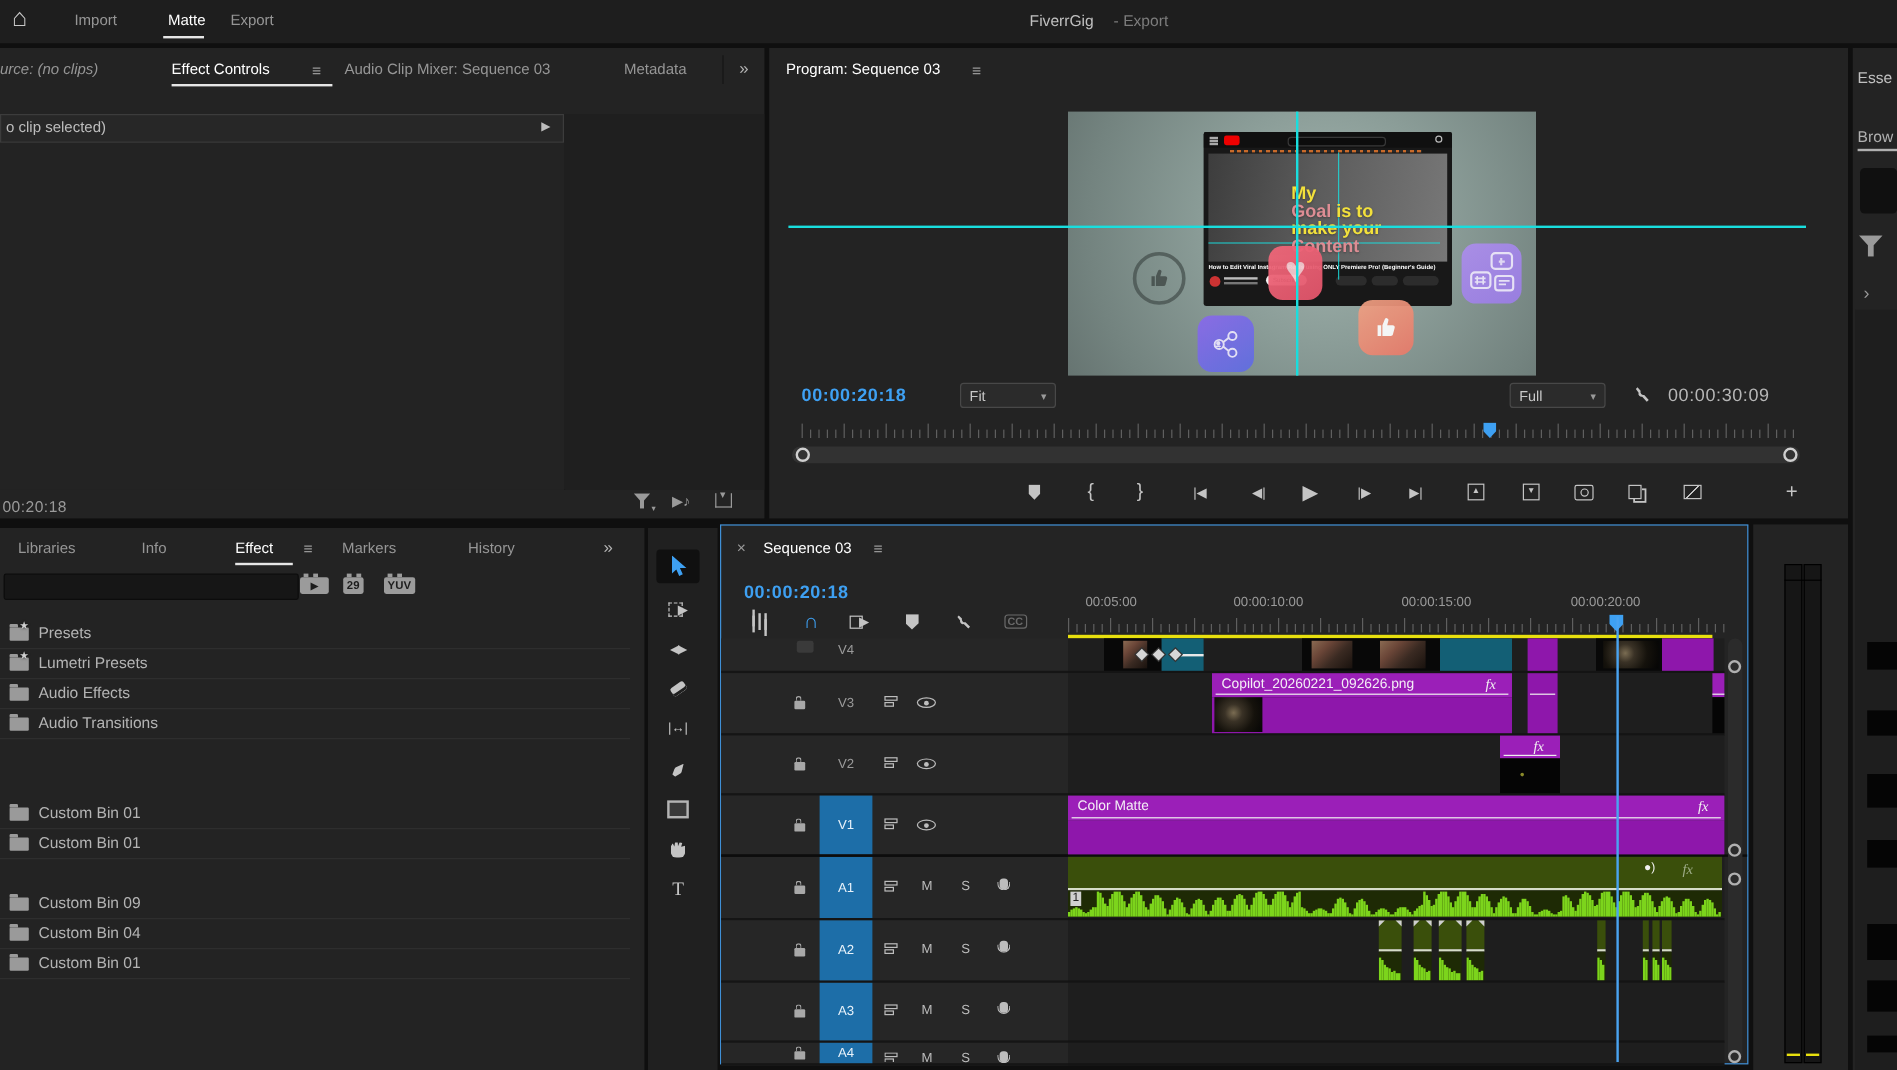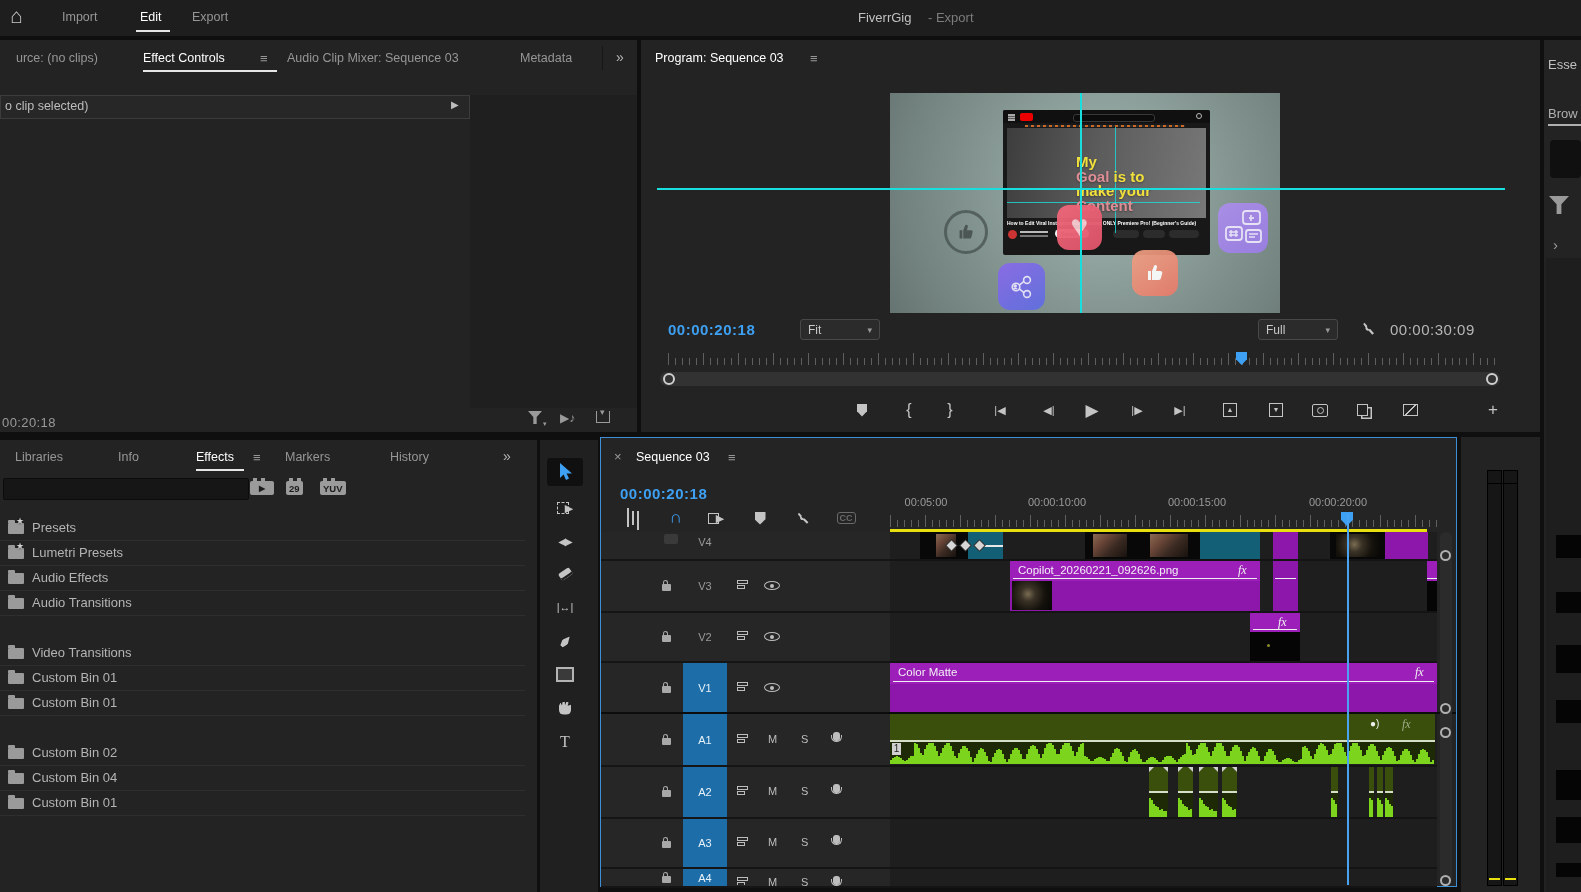--- a/index.html
+++ b/index.html
@@ -49,28 +49,28 @@
   input{outline:none;}
 </style>
 </head>
 <body>
 
 <div id="app">
 
   <div class="panel" style="left:0;top:0;width:1581px;height:36px;background:#1e1e1e;"></div>
   <div class="g" style="left:10px;top:4px;font-size:21px;color:#c8c8c8;">⌂</div>
   <div class="tabtxt" style="left:62px;top:10px;">Import</div>
-  <div class="tabtxt active" style="left:140px;top:10px;">Edit</div>
+  <div class="tabtxt active" style="left:140px;top:10px;">Matte</div>
   <div class="uline" style="left:136px;top:30px;width:34px;"></div>
   <div class="tabtxt" style="left:192px;top:10px;">Export</div>
   <div class="g" style="left:858px;top:10px;font-size:13px;color:#c0c0c0;">FiverrGig</div>
   <div class="g" style="left:928px;top:10px;font-size:13px;color:#7c7c7c;"> - Export</div>
 
   <div class="panel" style="left:0;top:40px;width:637px;height:392px;"></div>
-  <div class="tabtxt" style="left:16px;top:51px;">urce: (no clips)</div>
+  <div class="tabtxt" style="left:0;top:51px;font-style:italic;">urce: (no clips)</div>
   <div class="tabtxt active" style="left:143px;top:51px;">Effect Controls</div>
   <div class="menu-glyph" style="left:260px;top:51px;">≡</div>
   <div class="uline" style="left:143px;top:70px;width:134px;"></div>
   <div class="tabtxt" style="left:287px;top:51px;">Audio Clip Mixer: Sequence 03</div>
   <div class="tabtxt" style="left:520px;top:51px;">Metadata</div>
   <div class="g" style="left:602px;top:46px;width:1px;height:24px;background:#161616;"></div>
   <div class="g" style="left:616px;top:49px;font-size:14px;color:#b4b4b4;">»</div>
   <div class="g" style="left:0;top:95px;width:470px;height:24px;background:#272727;border:1px solid #3c3c3c;box-sizing:border-box;"></div>
   <div class="g" style="left:5px;top:99px;font-size:12.5px;color:#bdbdbd;">o clip selected)</div>
   <div class="g" style="left:451px;top:99px;font-size:10px;color:#bdbdbd;">▶</div>
@@ -79,21 +79,21 @@
   <div class="g" style="left:2px;top:415px;font-size:13px;color:#9a9a9a;letter-spacing:.4px;">00:20:18</div>
   <div class="funnel" style="left:528px;top:411px;width:14px;height:13px;"></div>
   <div class="g" style="left:543px;top:420px;font-size:7px;color:#9a9a9a;">▾</div>
   <div class="g" style="left:560px;top:411px;font-size:12px;color:#9a9a9a;"><span>▶</span><span>♪</span></div>
   <div class="g" style="left:596px;top:411px;width:14px;height:12px;border:1.5px solid #9a9a9a;border-top:none;box-sizing:border-box;"></div>
   <div class="g" style="left:600px;top:407px;font-size:9px;color:#9a9a9a;">▾</div>
 
   <div class="panel" style="left:0;top:440px;width:537px;height:452px;"></div>
   <div class="tabtxt" style="left:15px;top:450px;">Libraries</div>
   <div class="tabtxt" style="left:118px;top:450px;">Info</div>
-  <div class="tabtxt active" style="left:196px;top:450px;">Effects</div>
+  <div class="tabtxt active" style="left:196px;top:450px;">Effect</div>
   <div class="menu-glyph" style="left:253px;top:450px;">≡</div>
   <div class="uline" style="left:196px;top:469px;width:48px;"></div>
   <div class="tabtxt" style="left:285px;top:450px;">Markers</div>
   <div class="tabtxt" style="left:390px;top:450px;">History</div>
   <div class="g" style="left:503px;top:448px;font-size:14px;color:#b4b4b4;">»</div>
   <input class="g" style="left: 3px; top: 478px; width: 234px; height: 20px; background: rgb(22, 22, 22); border: 1px solid rgb(12, 12, 12); border-radius: 2px; color: rgb(200, 200, 200); font-size: 12px; padding: 0px 5px;" value="">
   <div class="badge" style="left:250px;top:481px;width:18px;">
       <span style="font-size:8px;">▶</span>
     </div>
   <div class="badge" style="left:286px;top:481px;">29</div>
@@ -237,35 +237,31 @@
       <div class="g" style="left: 32px; top: 5px; font-size: 13px; color: rgb(180, 180, 180);">Lumetri Presets</div>
     </div>
     <div class="g" style="left: 0px; top: 590px; width: 525px; height: 25px; border-bottom: 1px solid rgb(46, 46, 46);">
       <div class="g folder" style="left: 8px; top: 8px;"></div>
       <div class="g" style="left: 32px; top: 5px; font-size: 13px; color: rgb(180, 180, 180);">Audio Transitions</div>
     </div>
     <div class="g" style="left: 0px; top: 565px; width: 525px; height: 25px; border-bottom: 1px solid rgb(46, 46, 46);">
       <div class="g folder" style="left: 8px; top: 8px;"></div>
       <div class="g" style="left: 32px; top: 5px; font-size: 13px; color: rgb(180, 180, 180);">Audio Effects</div>
     </div>
-    <div class="g" style="left: 0px; top: 640px; width: 525px; height: 25px; border-bottom: 1px solid rgb(46, 46, 46);">
-      <div class="g folder" style="left: 8px; top: 8px;"></div>
-      <div class="g" style="left: 32px; top: 5px; font-size: 13px; color: rgb(180, 180, 180);">Video Transitions</div>
-    </div>
     <div class="g" style="left: 0px; top: 665px; width: 525px; height: 25px; border-bottom: 1px solid rgb(46, 46, 46);">
       <div class="g folder" style="left: 8px; top: 8px;"></div>
       <div class="g" style="left: 32px; top: 5px; font-size: 13px; color: rgb(180, 180, 180);">Custom Bin 01</div>
     </div>
     <div class="g" style="left: 0px; top: 690px; width: 525px; height: 25px; border-bottom: 1px solid rgb(46, 46, 46);">
       <div class="g folder" style="left: 8px; top: 8px;"></div>
       <div class="g" style="left: 32px; top: 5px; font-size: 13px; color: rgb(180, 180, 180);">Custom Bin 01</div>
     </div>
     <div class="g" style="left: 0px; top: 740px; width: 525px; height: 25px; border-bottom: 1px solid rgb(46, 46, 46);">
       <div class="g folder" style="left: 8px; top: 8px;"></div>
-      <div class="g" style="left: 32px; top: 5px; font-size: 13px; color: rgb(180, 180, 180);">Custom Bin 02</div>
+      <div class="g" style="left: 32px; top: 5px; font-size: 13px; color: rgb(180, 180, 180);">Custom Bin 09</div>
     </div>
     <div class="g" style="left: 0px; top: 765px; width: 525px; height: 25px; border-bottom: 1px solid rgb(46, 46, 46);">
       <div class="g folder" style="left: 8px; top: 8px;"></div>
       <div class="g" style="left: 32px; top: 5px; font-size: 13px; color: rgb(180, 180, 180);">Custom Bin 04</div>
     </div>
     <div class="g" style="left: 0px; top: 790px; width: 525px; height: 25px; border-bottom: 1px solid rgb(46, 46, 46);">
       <div class="g folder" style="left: 8px; top: 8px;"></div>
       <div class="g" style="left: 32px; top: 5px; font-size: 13px; color: rgb(180, 180, 180);">Custom Bin 01</div>
     </div>
     <div class="g toolico" style="left: 547px; top: 458px; background: rgb(16, 16, 16); border-radius: 3px;">

